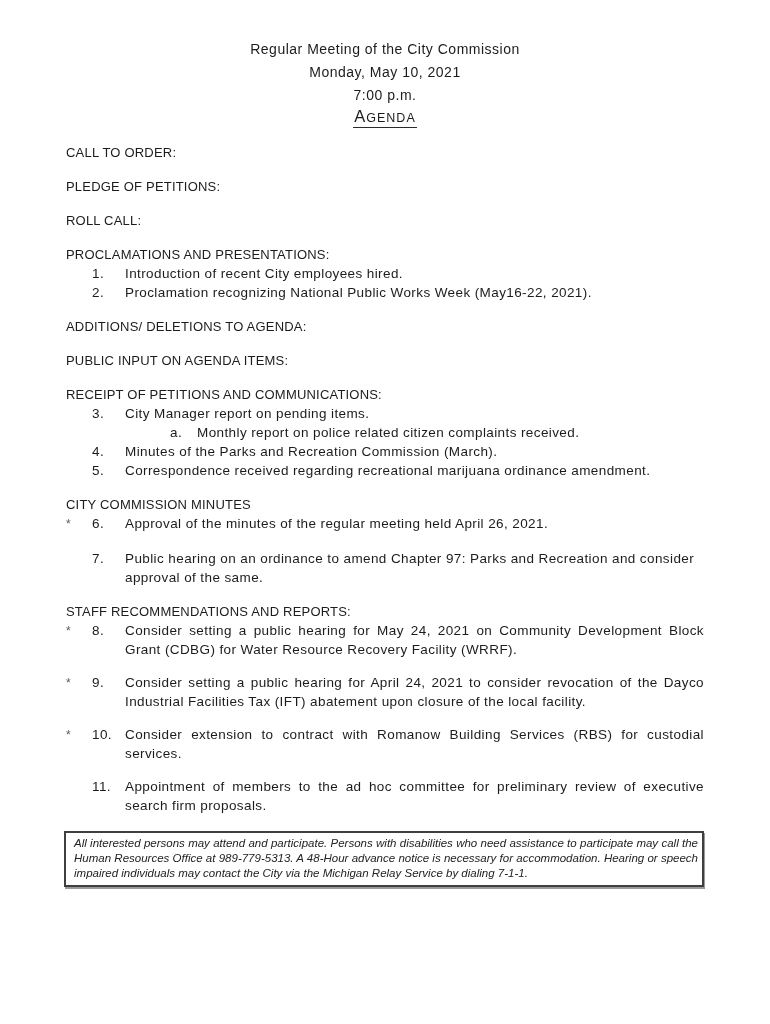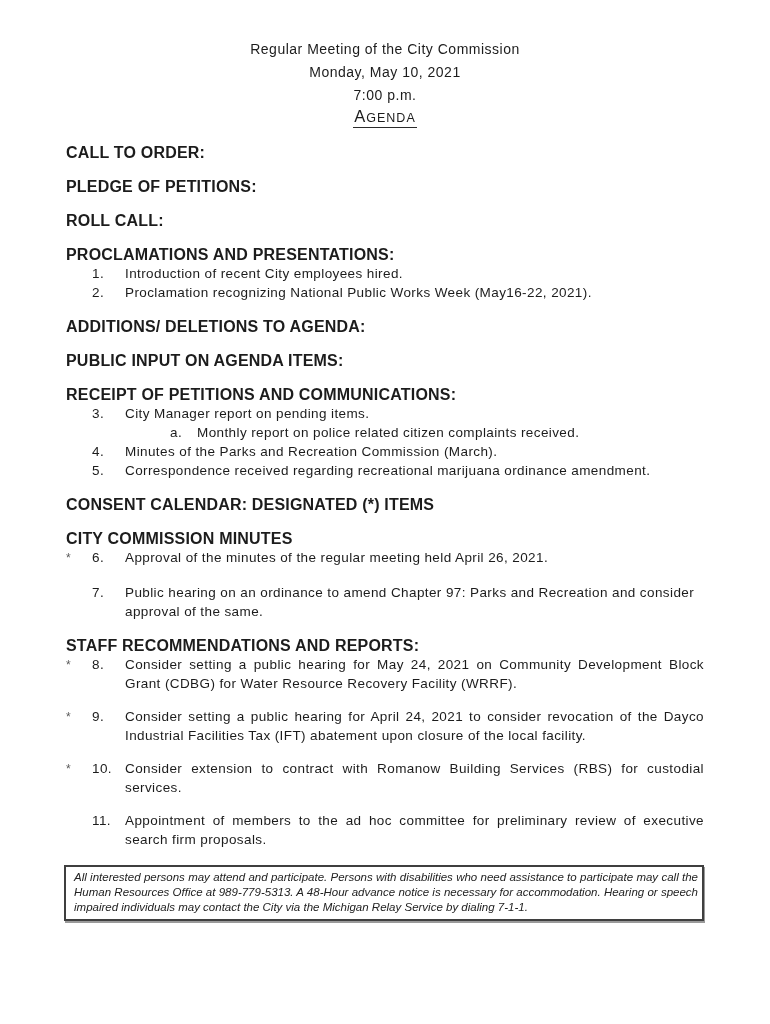--- a/index.html
+++ b/index.html
@@ -43,24 +43,23 @@
     font-size: 16.5px;
     letter-spacing: 1px;
   }
   .agenda-rest {
     font-size: 12.5px;
     letter-spacing: 1px;
   }
   
   .section { margin-top: 15px; }
   .section-heading {
-    font-size: 16px;
+    font-size: 13px;
     line-height: 19px;
     letter-spacing: 0.2px;
-    font-weight: bold;
   }
   .item {
     display: flex;
     align-items: flex-start;
     font-size: 13.5px;
     line-height: 19px;
     letter-spacing: 0.4px;
   }
   .item.spaced { margin-top: 14px; }
   .item .star {
@@ -157,23 +156,20 @@
           <span class="num">4.</span>
           <span class="txt">Minutes of the Parks and Recreation Commission (March).</span>
         </div>
         <div class="item">
           <span class="star"></span>
           <span class="num">5.</span>
           <span class="txt">Correspondence received regarding recreational marijuana ordinance amendment.</span>
         </div>
       </div>
       <div class="section">
-        <div class="section-heading">CONSENT CALENDAR: DESIGNATED (*) ITEMS</div>
-      </div>
-      <div class="section">
         <div class="section-heading">CITY COMMISSION MINUTES</div>
         <div class="item">
           <span class="star">*</span>
           <span class="num">6.</span>
           <span class="txt">Approval of the minutes of the regular meeting held April 26, 2021.</span>
         </div>
       </div>
       <div class="section">
         <div class="item">
           <span class="star"></span>

